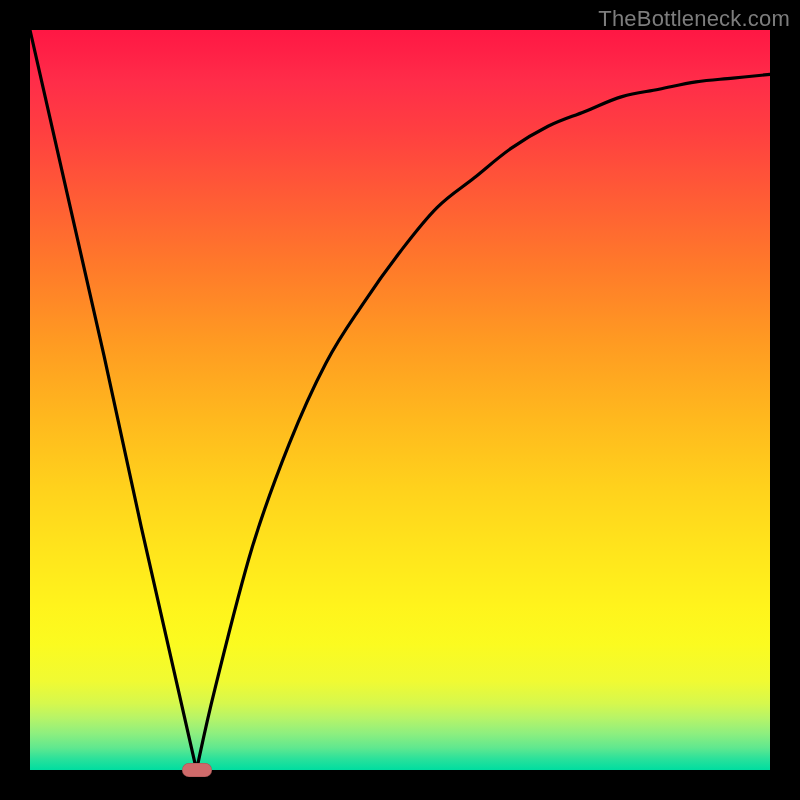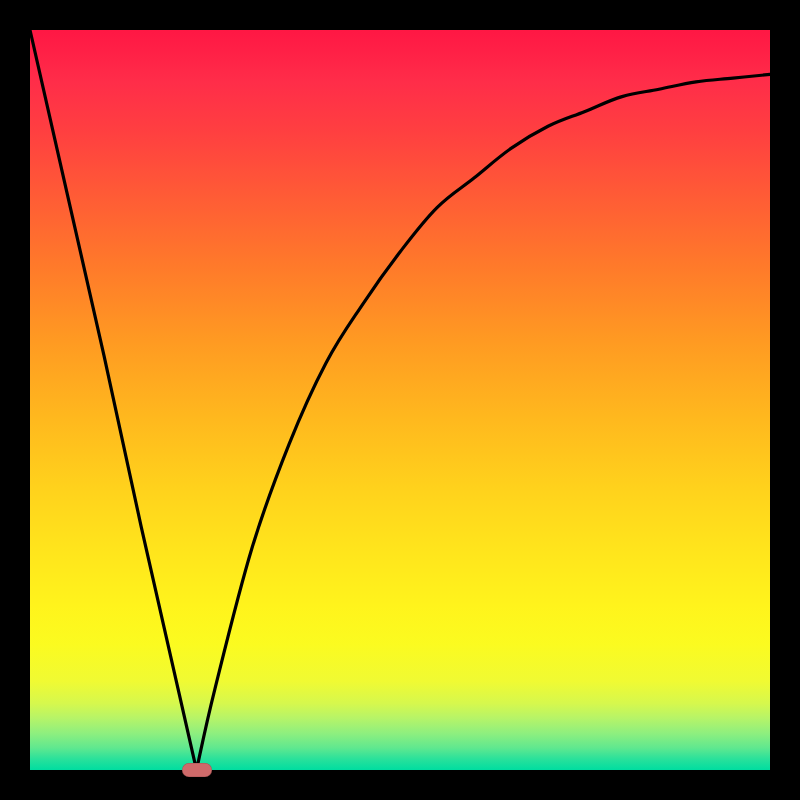--- a/index.html
+++ b/index.html
@@ -74,20 +74,21 @@
     background: #cf6a6a;
     transform: translate(-50%, -50%);
     box-shadow: 0 0 0 0.5px rgba(0,0,0,0.2) inset;
   }
 </style>
 </head>
 <body>
 
 <div class="frame">
 
+  <div class="watermark">TheBottleneck.com</div>
 
   <div class="plot-area">
     <svg class="curve" viewBox="0 0 740 740" preserveAspectRatio="none">
       <path d="M 0 0 L 37 162.79999999999998 L 74 325.59999999999997 L 111 495.79999999999995 L 148 658.6 L 166.5 740 C 169.83 725.348, 175.01 698.5600000000001, 185 658.6 C 194.99 618.64, 208.68 561.956, 222 518 C 235.32 474.044, 245.68 447.70000000000005, 259 414.40000000000003 C 272.32 381.1, 282.68 358.30799999999994, 296 332.99999999999994 C 309.32 307.69199999999995, 319.68 293.78, 333 273.8 C 346.32 253.82000000000002, 356.68 239.31600000000003, 370 222.00000000000003 C 383.32 204.68400000000003, 393.68000000000006 190.92000000000002, 407.00000000000006 177.6 C 420.32000000000005 164.27999999999997, 430.68 158.65599999999998, 444 147.99999999999997 C 457.32 137.34399999999997, 467.68 127.72400000000002, 481 118.40000000000002 C 494.32 109.07600000000002, 504.68 102.86000000000001, 518 96.2 C 531.32 89.53999999999999, 541.68 86.728, 555 81.39999999999999 C 568.32 76.07199999999999, 578.68 70.59599999999999, 592 66.59999999999998 C 605.32 62.60399999999998, 615.68 61.86399999999997, 629 59.19999999999997 C 642.32 56.535999999999966, 652.68 53.797999999999966, 666 51.79999999999996 C 679.32 49.80199999999996, 689.68 49.431999999999945, 703 48.09999999999996 C 716.32 46.76799999999997, 733.34 45.066000000000024, 740 44.40000000000004" fill="none" stroke="#000" stroke-width="3.2" stroke-linejoin="round" stroke-linecap="round"></path>
     </svg>
     <div class="marker" style="left: 166.5px; top: 740px; background: rgb(207, 106, 106);"></div>
   </div>
 
 </div>
 

